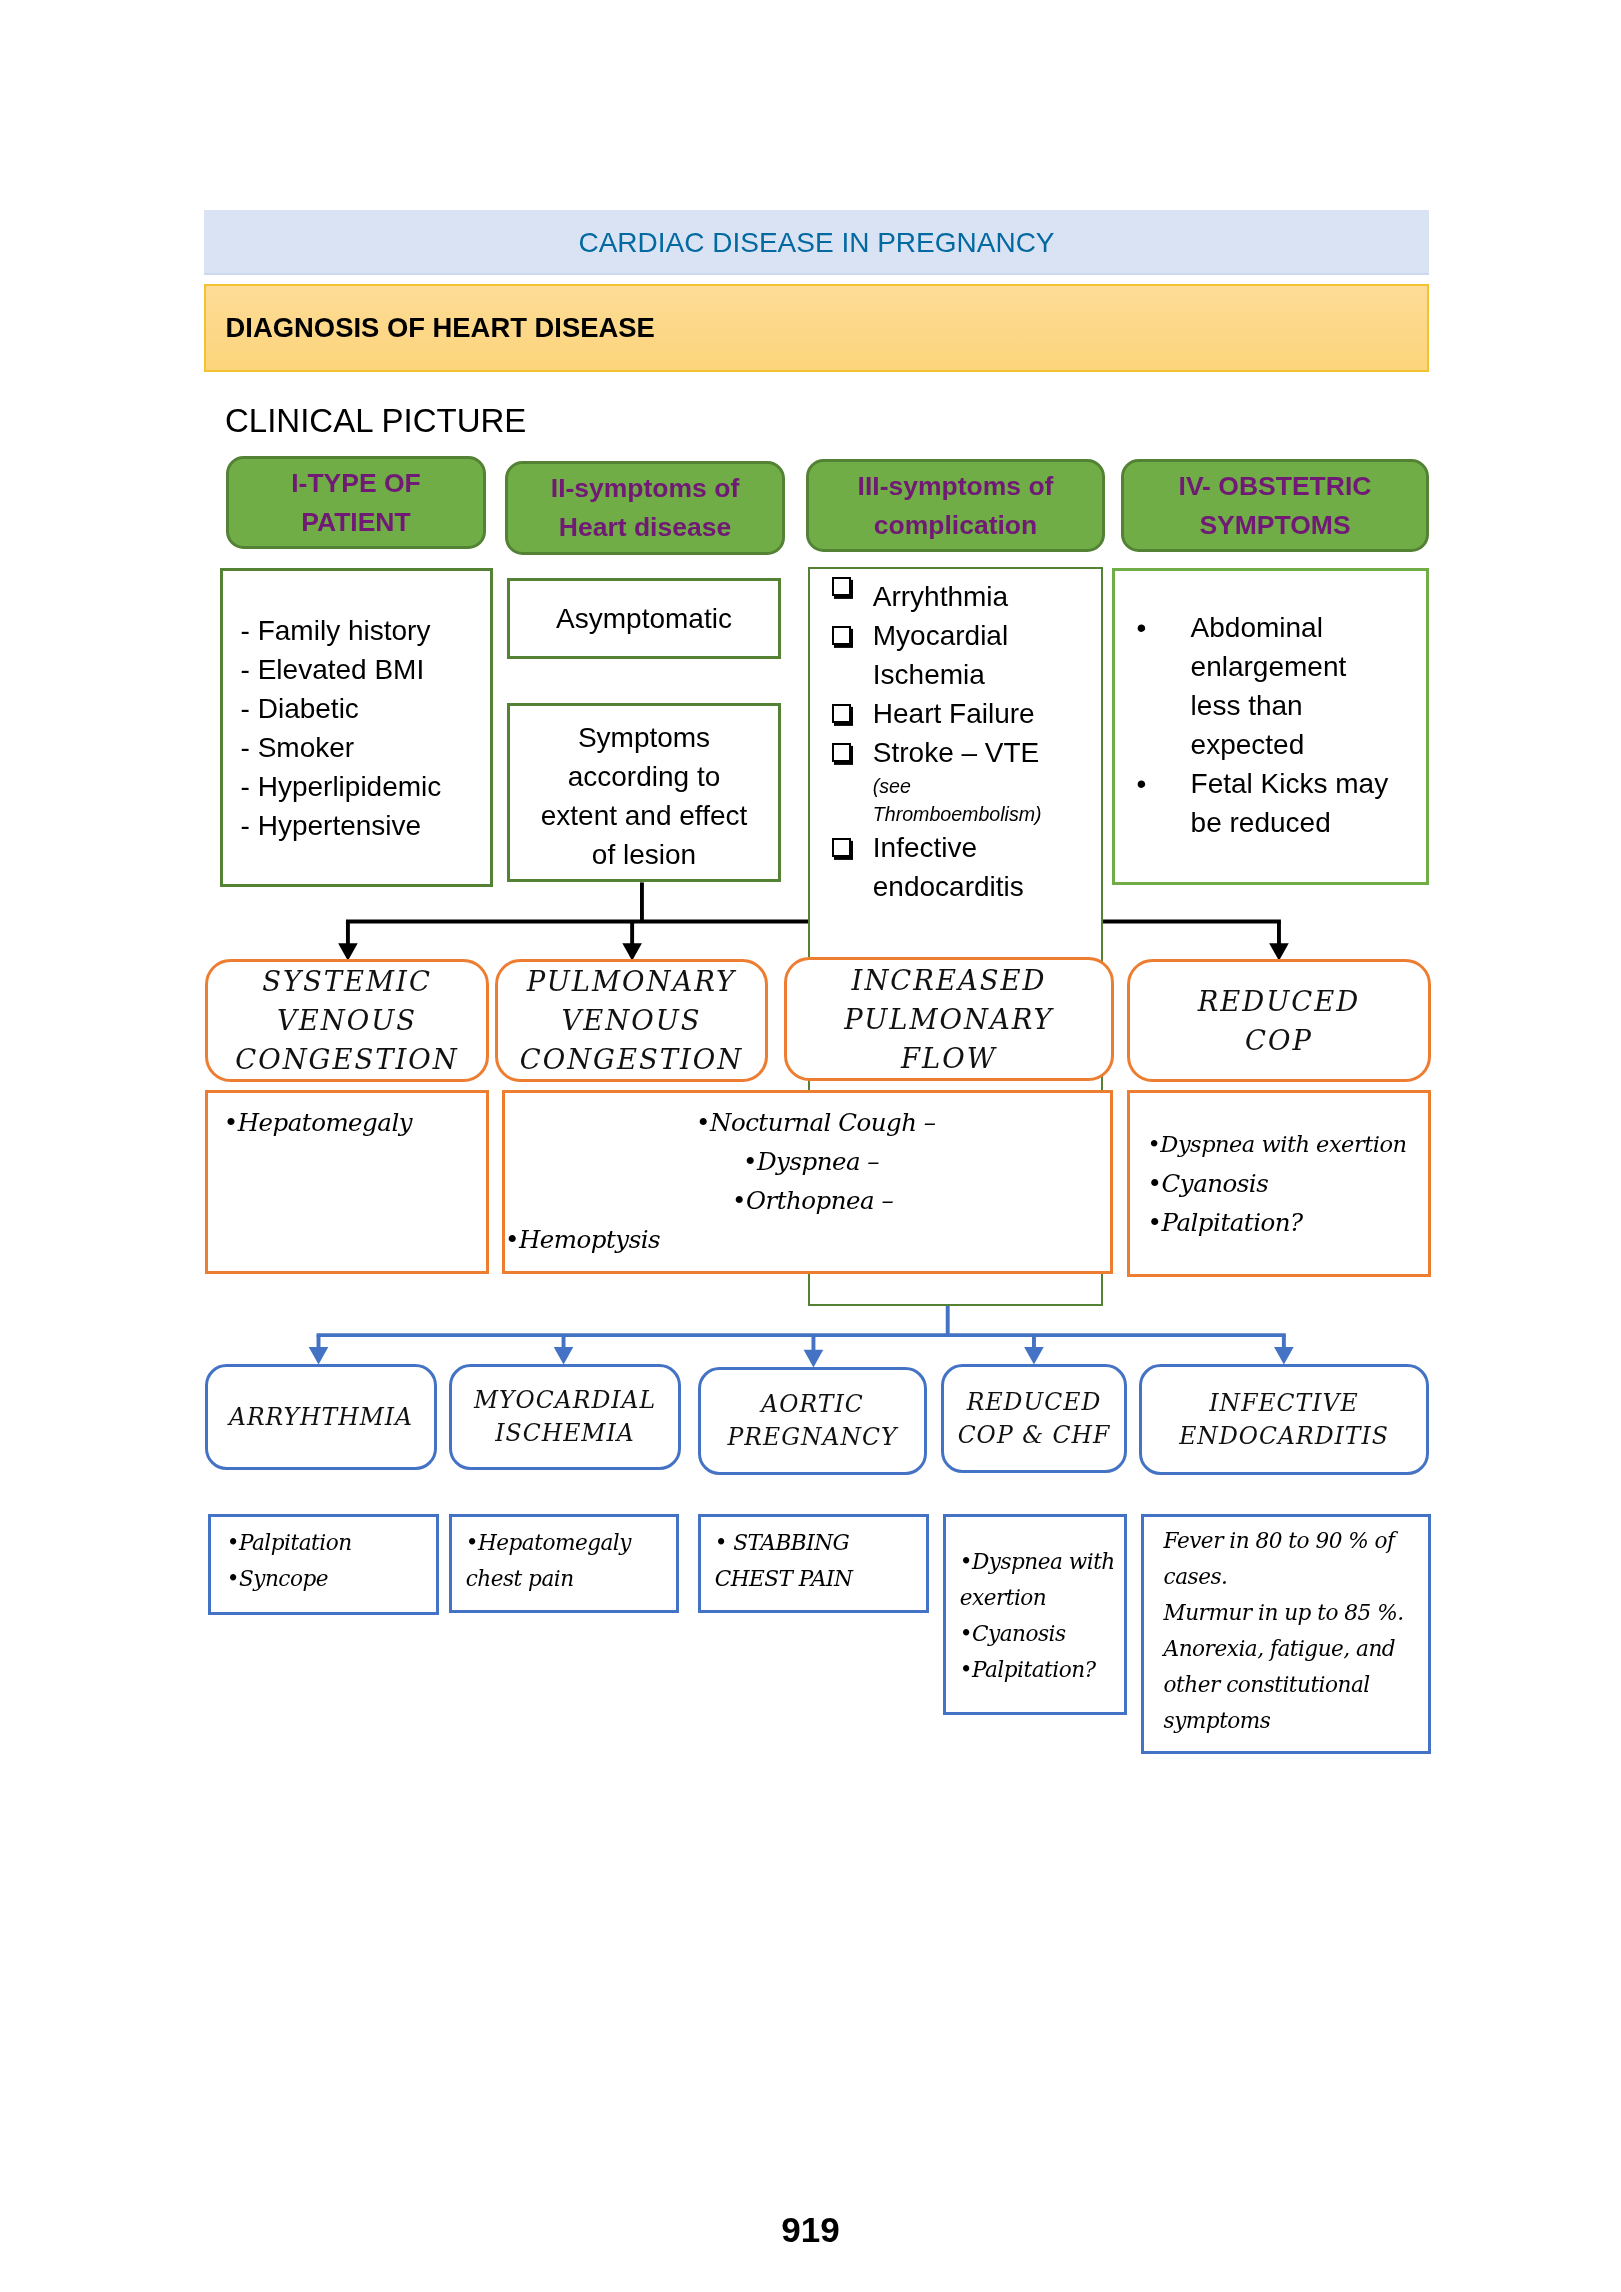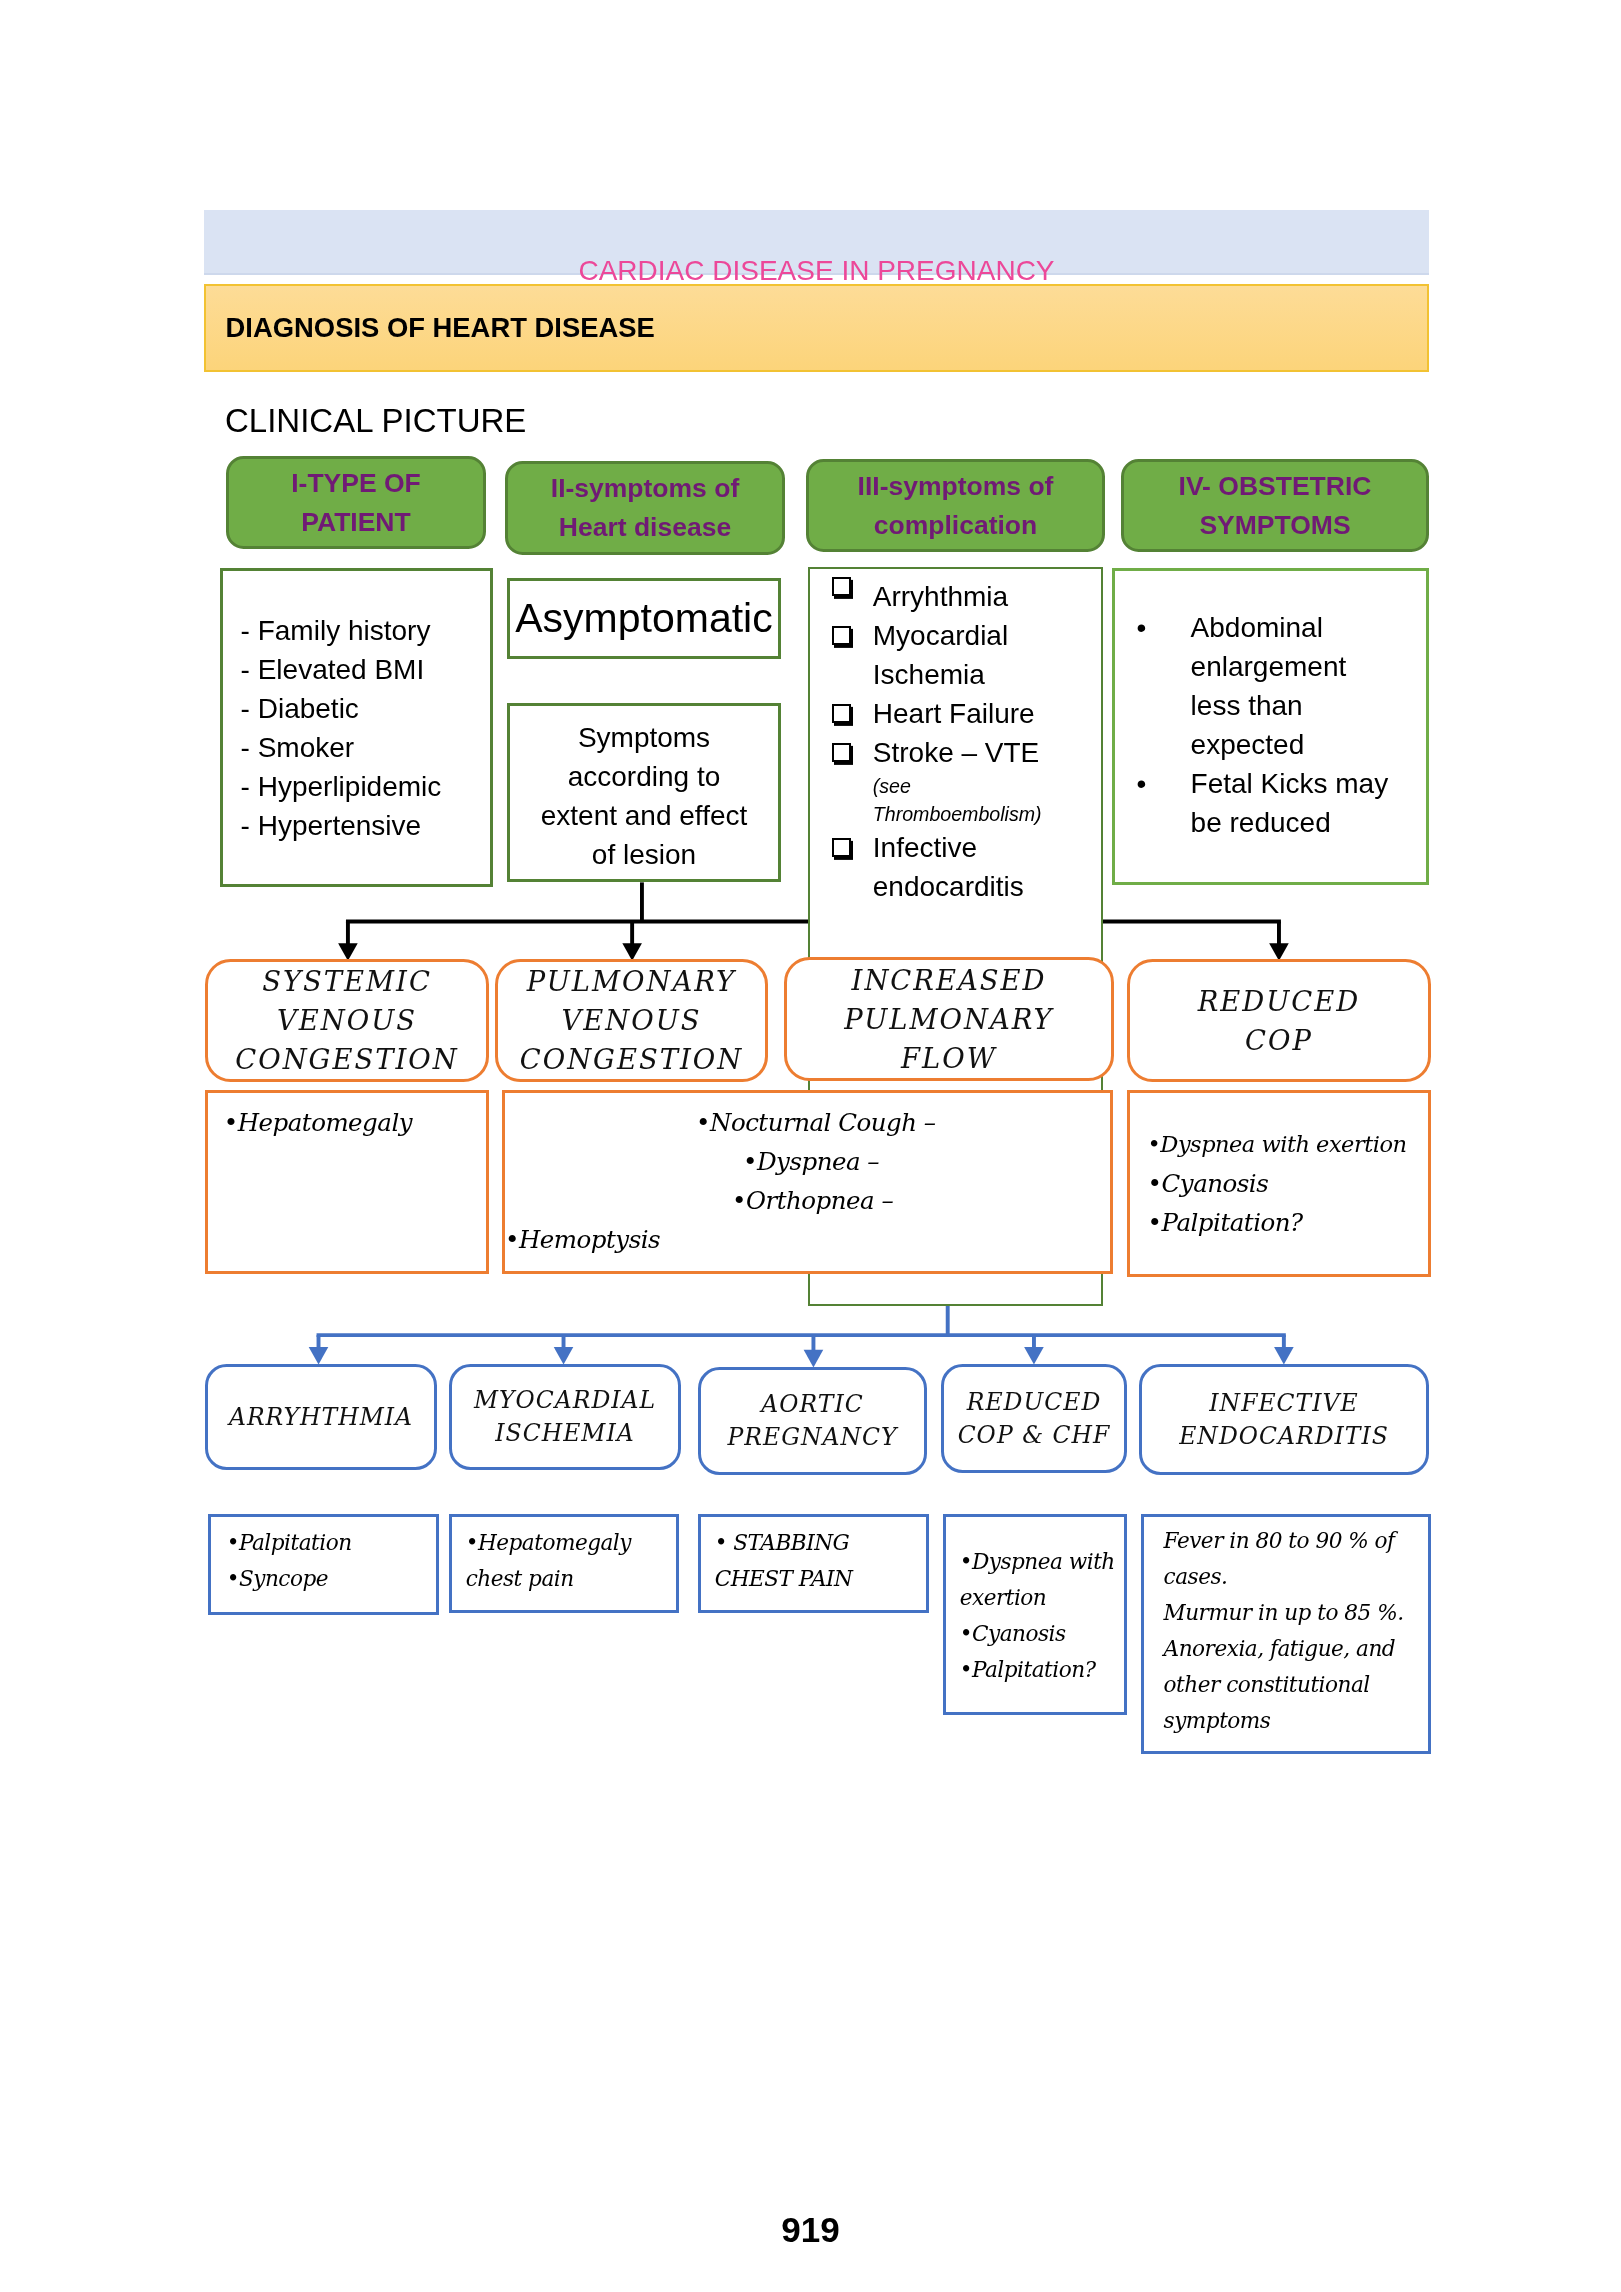--- a/index.html
+++ b/index.html
@@ -1,19 +1,19 @@
 <!DOCTYPE html>
 <html><head>
 <meta charset="utf-8">
 <style>
   html, body { margin:0; padding:0; background:#ffffff; }
   body { width:1621px; height:2293px; position:relative; overflow:hidden; font-family:"Liberation Sans", sans-serif; color:#000; }
   .abs { position:absolute; box-sizing:border-box; }
   .banner-title-wrap { left:204px; top:210px; width:1225px; height:65px; background:#dae3f3; border-bottom:2px solid #cdd8ec; }
-  .banner-title-text { left:204px; top:210px; width:1225px; height:65px; display:flex; align-items:center; justify-content:center; font-size:28px; color:#ec4899;margin-top:28px; }
+  .banner-title-text { left:204px; top:210px; width:1225px; height:65px; display:flex; align-items:center; justify-content:center; font-size:28px; color:#0369a1; }
   .banner-section { left:204px; top:284px; width:1225px; height:88px; background:linear-gradient(#fddc97,#fcd47a); border:2px solid #f2c232; display:flex; align-items:center; padding-left:19.6px; font-weight:bold; font-size:27.4px; }
   .clinical { left:225px; top:402px; font-size:33px; }
   .g-head { background:#70ad47; border:3.9px solid #548235; border-radius:17.6px; color:#701a75; font-weight:bold; font-size:26.5px; text-align:center; display:flex; align-items:center; justify-content:center; line-height:39px; }
   .g-box { background:#fff; border:3.9px solid #548235; }
   .g-box.light { border-color:#70ad47; }
   .list-text { font-size:28px; line-height:39px; }
   .o-head { background:#fff; border:3.9px solid #ed7d31; border-radius:25.5px; display:flex; align-items:center; justify-content:center; text-align:center; font-family:"DejaVu Serif", serif; font-style:italic; font-weight:normal; font-size:27.4px; line-height:39px; letter-spacing:2px; color:#111; }
   .o-box { background:#fff; border:3.9px solid #ed7d31; }
   .hand { font-family:"DejaVu Serif", serif; font-style:italic; font-size:24.5px; line-height:39px; letter-spacing:-0.5px; }
   .b-head { background:#fff; border:3.9px solid #4472c4; border-radius:21.6px; display:flex; align-items:center; justify-content:center; text-align:center; font-family:"DejaVu Serif", serif; font-style:italic; font-size:23.5px; line-height:33px; letter-spacing:1px; color:#111; }
@@ -122,21 +122,21 @@
   <div class="list-text">
     <div>- Family history</div>
     <div>- Elevated BMI</div>
     <div>- Diabetic</div>
     <div>- Smoker</div>
     <div>- Hyperlipidemic</div>
     <div>- Hypertensive</div>
   </div>
 </div>
 
-<div class="abs g-box" style="left:507px;top:578px;width:274px;height:81px;display:flex;align-items:center;justify-content:center;font-size:41px;">
+<div class="abs g-box" style="left:507px;top:578px;width:274px;height:81px;display:flex;align-items:center;justify-content:center;font-size:28px;">
   <span>Asymptomatic</span>
 </div>
 <div class="abs g-box center list-text" style="left:507px;top:703px;width:274px;height:179px;padding-top:11.8px;">
   <div>Symptoms</div>
   <div>according to</div>
   <div>extent and effect</div>
   <div>of lesion</div>
 </div>
 
 <div class="abs g-box" style="left:808px;top:567px;width:295px;height:739px;border-width:2.9px;padding:7.8px 0 0 21.6px;">

